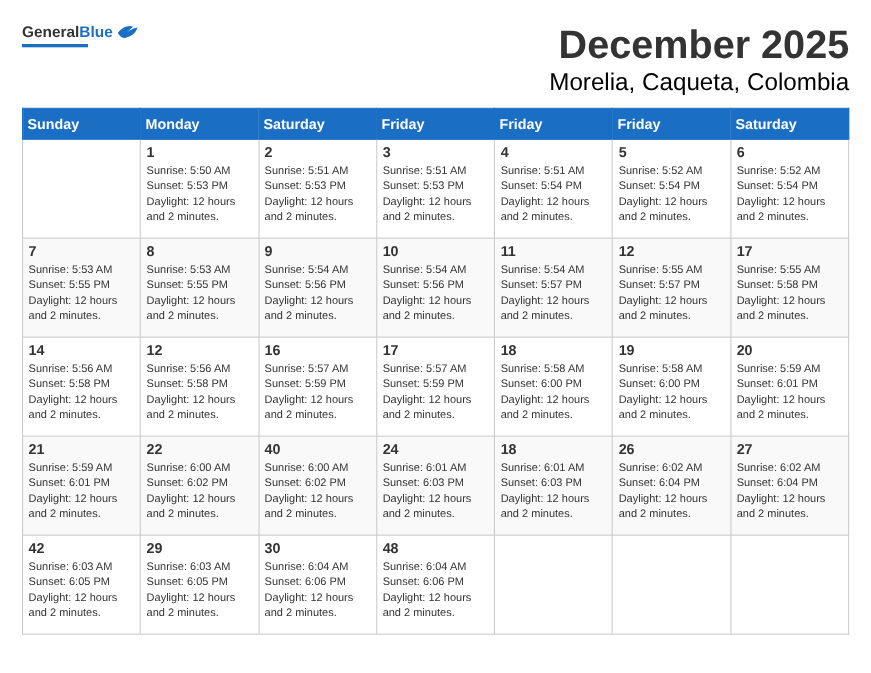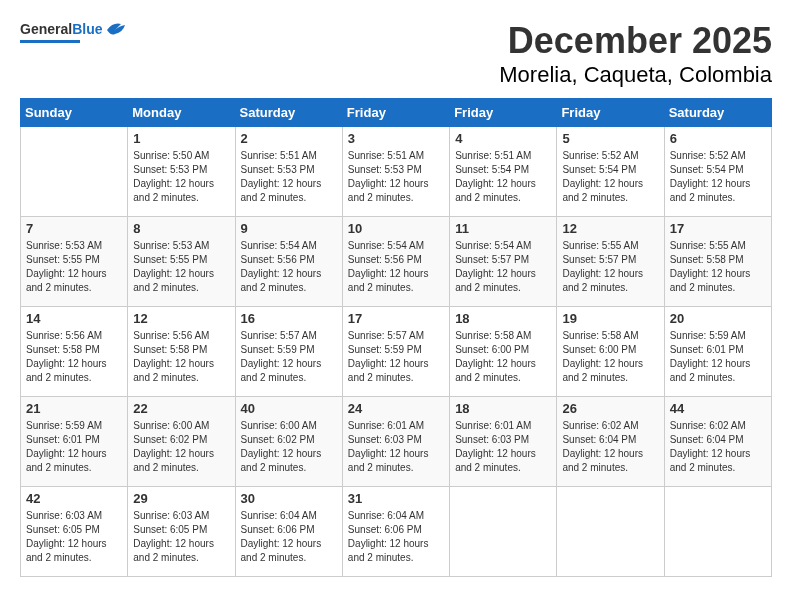--- a/index.html
+++ b/index.html
@@ -296,21 +296,21 @@
 and 2 minutes.</div>
         </td>
         <td>
           <div class="day-number">26</div>
           <div class="day-info" style="white-space: pre-line;">Sunrise: 6:02 AM
 Sunset: 6:04 PM
 Daylight: 12 hours
 and 2 minutes.</div>
         </td>
         <td>
-          <div class="day-number">44</div>
+          <div class="day-number">27</div>
           <div class="day-info" style="white-space: pre-line;">Sunrise: 6:02 AM
 Sunset: 6:04 PM
 Daylight: 12 hours
 and 2 minutes.</div>
         </td>
       </tr>
       <tr>
         <td>
           <div class="day-number">42</div>
           <div class="day-info" style="white-space: pre-line;">Sunrise: 6:03 AM
@@ -326,21 +326,21 @@
 and 2 minutes.</div>
         </td>
         <td>
           <div class="day-number">30</div>
           <div class="day-info" style="white-space: pre-line;">Sunrise: 6:04 AM
 Sunset: 6:06 PM
 Daylight: 12 hours
 and 2 minutes.</div>
         </td>
         <td>
-          <div class="day-number">31</div>
+          <div class="day-number">48</div>
           <div class="day-info" style="white-space: pre-line;">Sunrise: 6:04 AM
 Sunset: 6:06 PM
 Daylight: 12 hours
 and 2 minutes.</div>
         </td>
         <td class="empty-cell"></td>
         <td class="empty-cell"></td>
         <td class="empty-cell"></td>
       </tr>
     </tbody>

